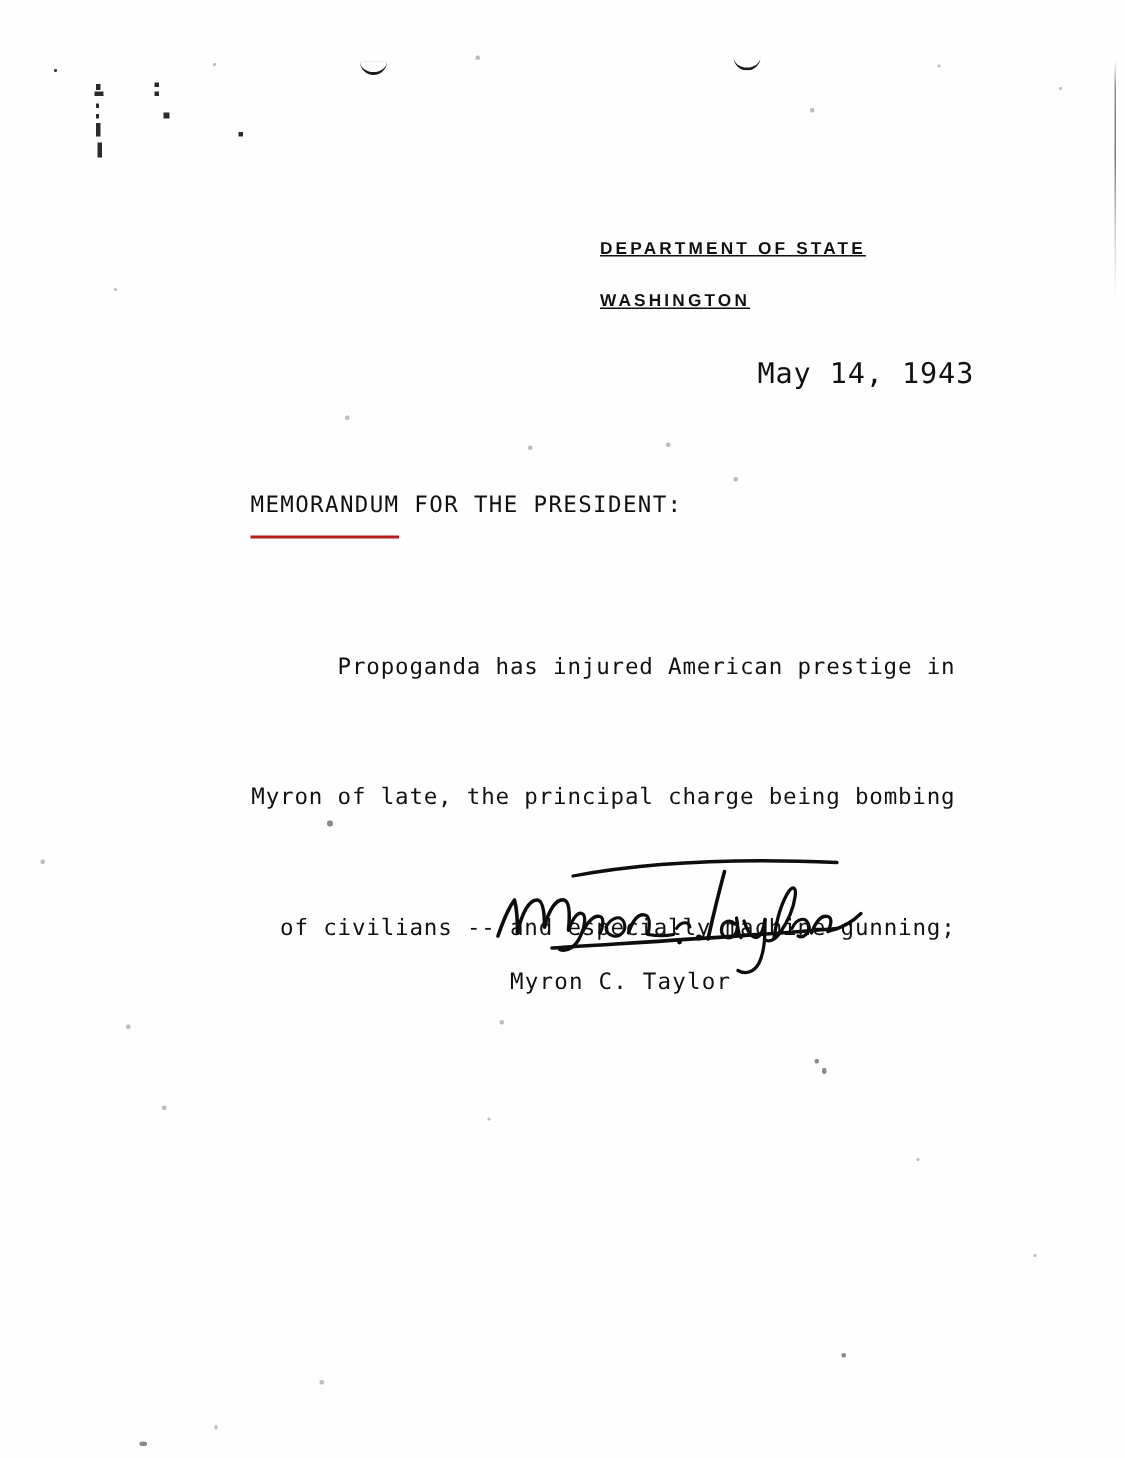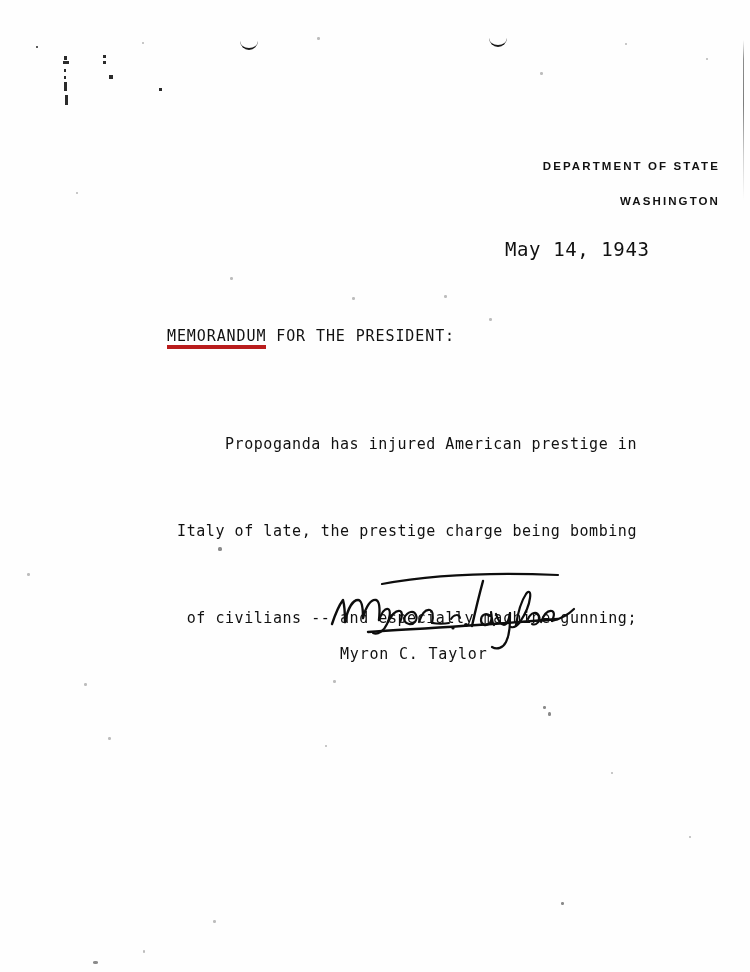--- a/index.html
+++ b/index.html
@@ -54,26 +54,27 @@
     position: absolute;
     background: #2b2b2b;
   }
 
   
   .letterhead {
     position: absolute;
     left: 400px;
     top: 160px;
     width: 320px;
-    text-align: right;
+    text-align: left;
     font-family: "Liberation Sans", sans-serif;
     font-weight: 700;
     font-size: 11.5px;
     letter-spacing: 2.1px;
     color: #111111;
+    text-decoration: underline;
   }
   .letterhead .dept { display: block; }
   .letterhead .city {
     display: block;
     margin-top: 23px;
     letter-spacing: 2.1px;
   }
 
   
   .date-line {
@@ -88,22 +89,22 @@
   
   .memo-heading {
     position: absolute;
     left: 167px;
     top: 327px;
     font-size: 15px;
     letter-spacing: 0.9px;
     white-space: pre;
   }
   .memo-heading .ul {
-    border-bottom: 4px solid #b91c1c;
-    padding-bottom: 0px;
+    border-bottom: 2px solid #b91c1c;
+    padding-bottom: 12px;
   }
 
   
   .body-block {
     position: absolute;
     left: 167px;
     top: 372px;
     width: 470px;
     font-size: 15px;
     line-height: 29px;
@@ -185,21 +186,21 @@
     <span class="dept">DEPARTMENT OF STATE</span>
     <span class="city">WASHINGTON</span>
   </div>
 
   <div class="date-line">May 14, 1943</div>
 
   <div class="memo-heading"><span class="ul">MEMORANDUM</span><span> FOR THE PRESIDENT:</span></div>
 
   <div class="body-block">
     <span class="line">     Propoganda has injured American prestige in</span>
-    <span class="line">Italy of late, the prestige charge being bombing</span>
+    <span class="line">Myron of late, the principal charge being bombing</span>
     <span class="line">of civilians -- and especially machine gunning;</span>
   </div>
 
   <div class="signature-area">
     <svg class="signature-svg" width="280" height="110" viewBox="0 0 280 110">
       <g fill="none" stroke="#0d0d0d" stroke-linecap="round" stroke-linejoin="round">
 
         <path d="M62,22 C110,13 170,10 238,13" stroke-width="2.2"></path>
 
         <path d="M12,62 C16,50 20,42 23,38 C25,45 25,54 25,60" stroke-width="2.4"></path>

